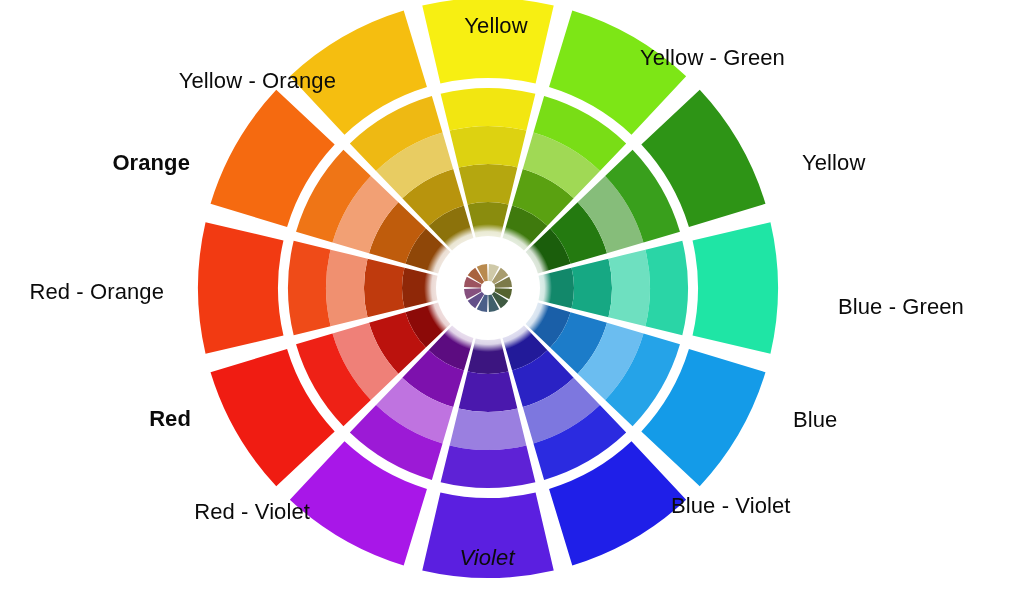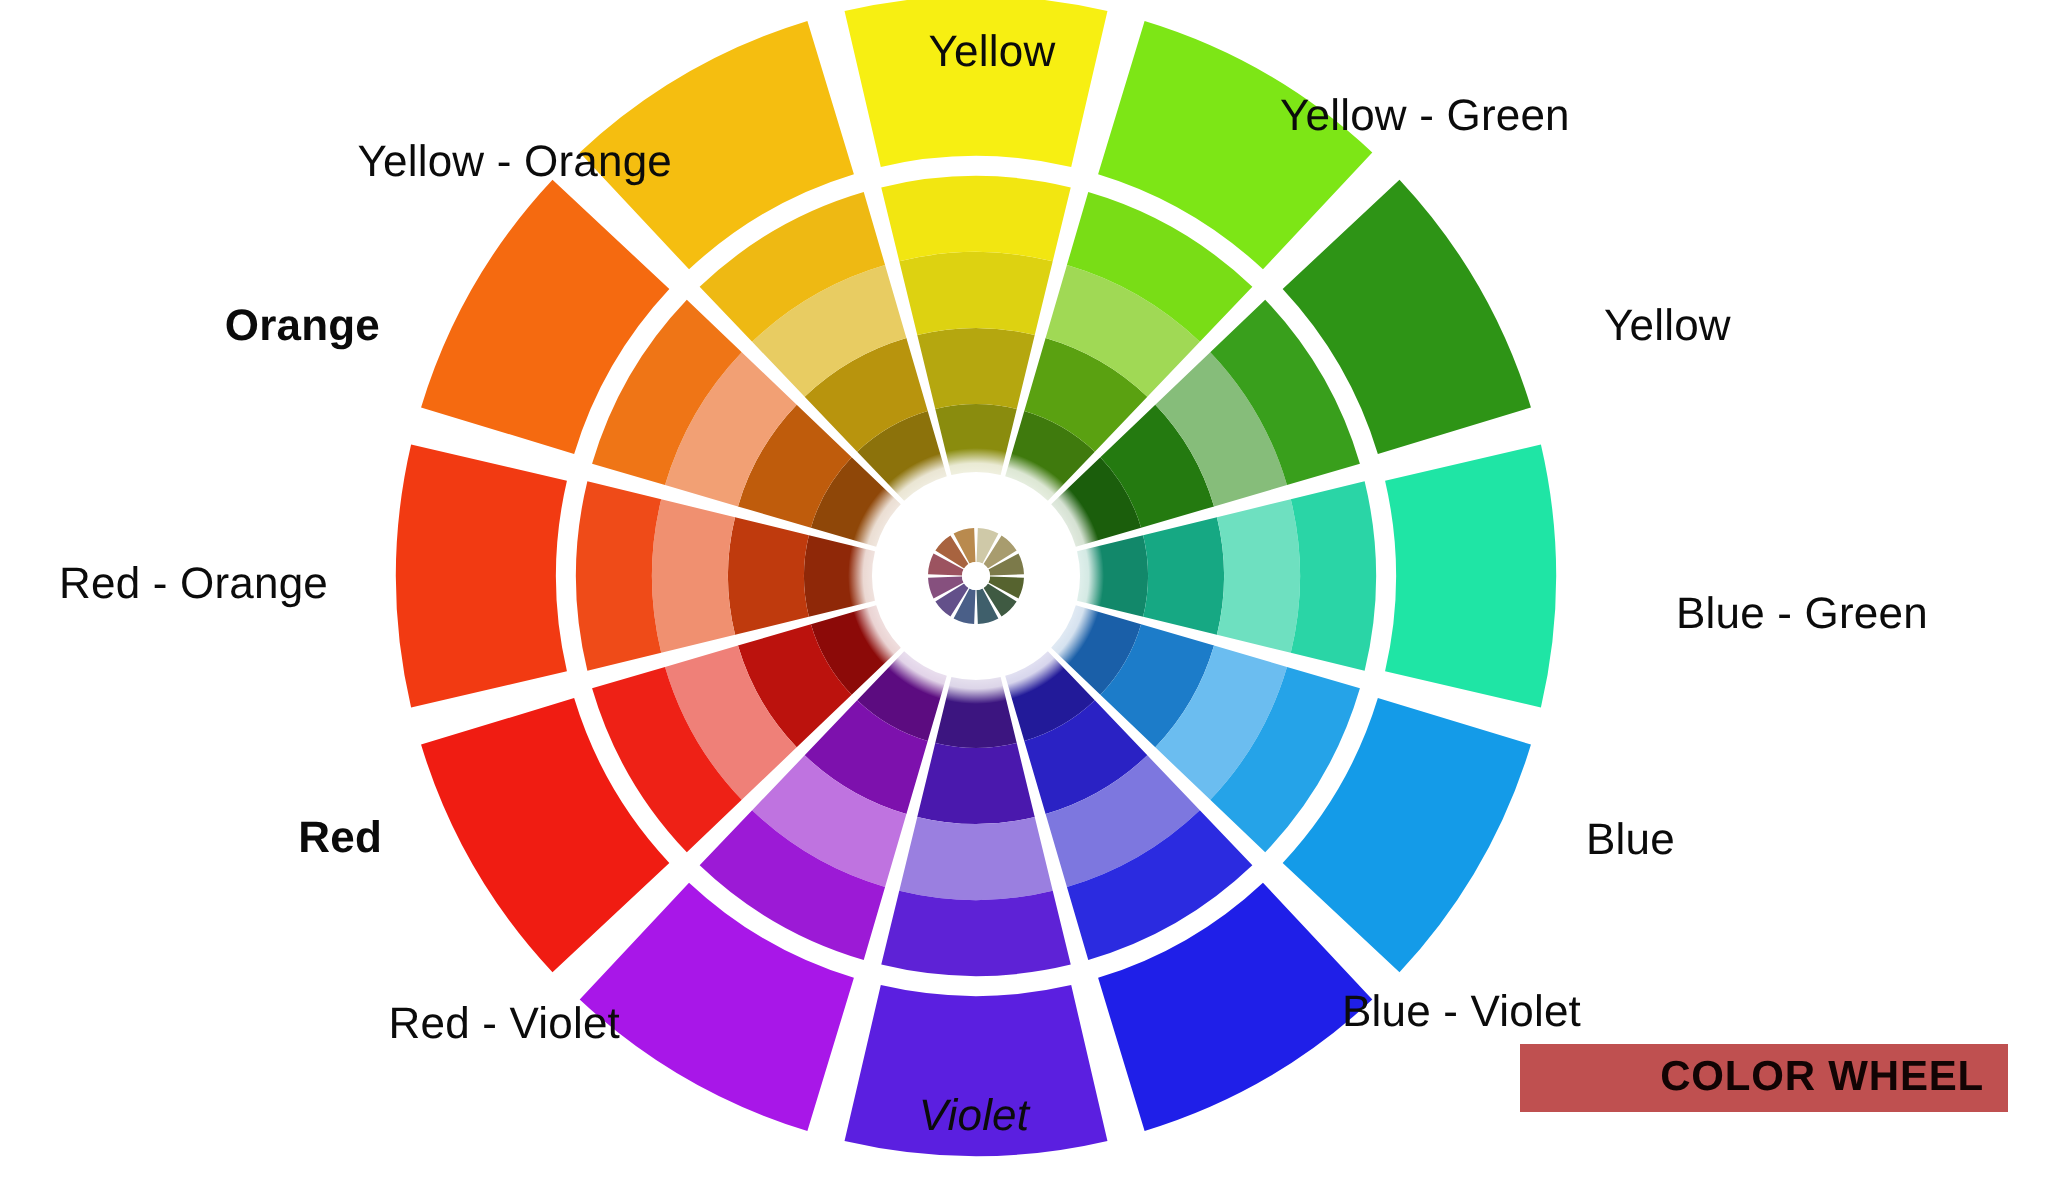--- a/index.html
+++ b/index.html
@@ -178,17 +178,14 @@
       <div class="wheel-label anchor-start" style="left: 793px; top: 420px;">Blue</div>
       <div class="wheel-label anchor-start" style="left: 671px; top: 506px;">Blue - Violet</div>
       <div class="wheel-label anchor-mid" style="left: 487px; top: 558px; font-style: italic;">Violet</div>
       <div class="wheel-label anchor-end" style="left: 310px; top: 512px;">Red - Violet</div>
       <div class="wheel-label anchor-end" style="left: 191px; top: 419px; font-weight: bold;">Red</div>
       <div class="wheel-label anchor-end" style="left: 148px; top: 292px; margin-left: 16px;">Red - Orange</div>
       <div class="wheel-label anchor-end" style="left: 190px; top: 163px; font-weight: bold;">Orange</div>
       <div class="wheel-label anchor-end" style="left: 336px; top: 61px; margin-top: 20px;">Yellow - Orange</div>
     </div>
 
-  <div id="caption-badge">
-    <span class="caption-text">COLOR WHEEL</span>
-  </div>
 
 </div>
 
 </body></html>

